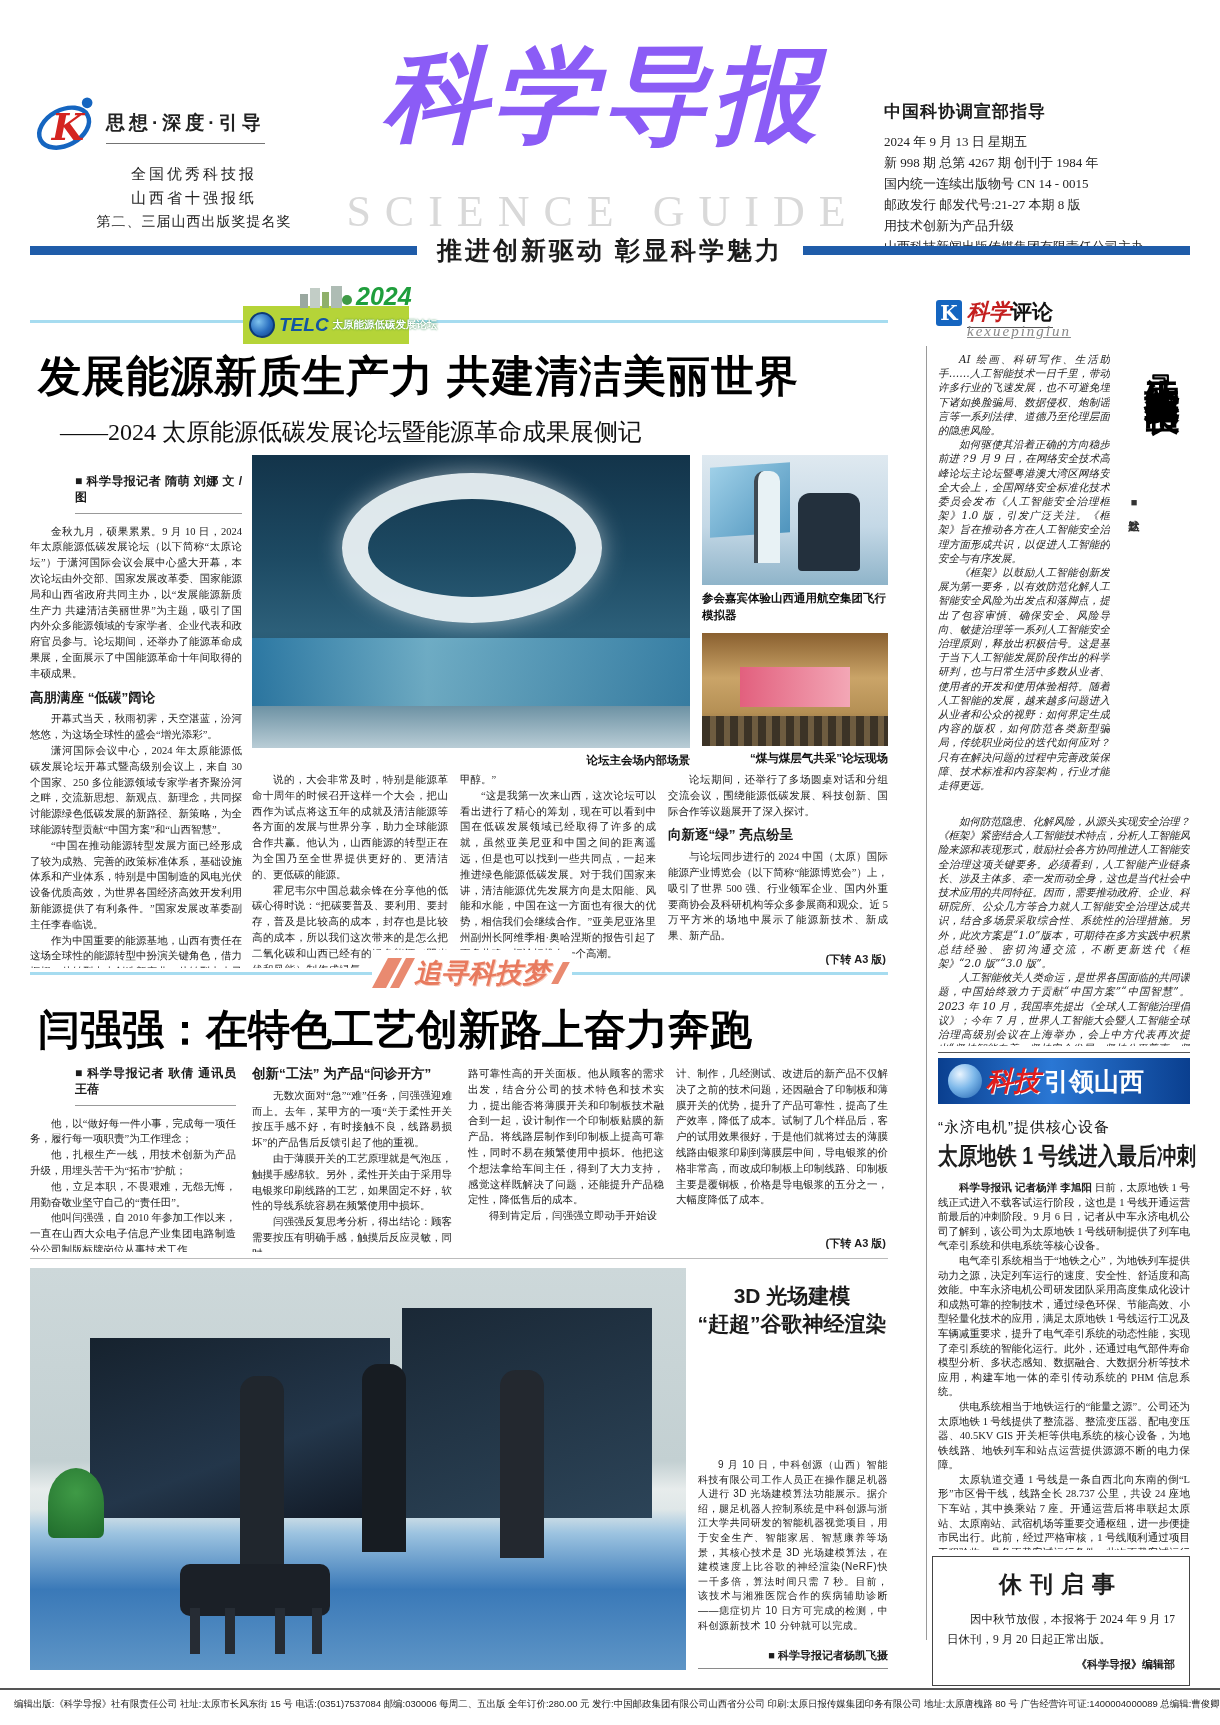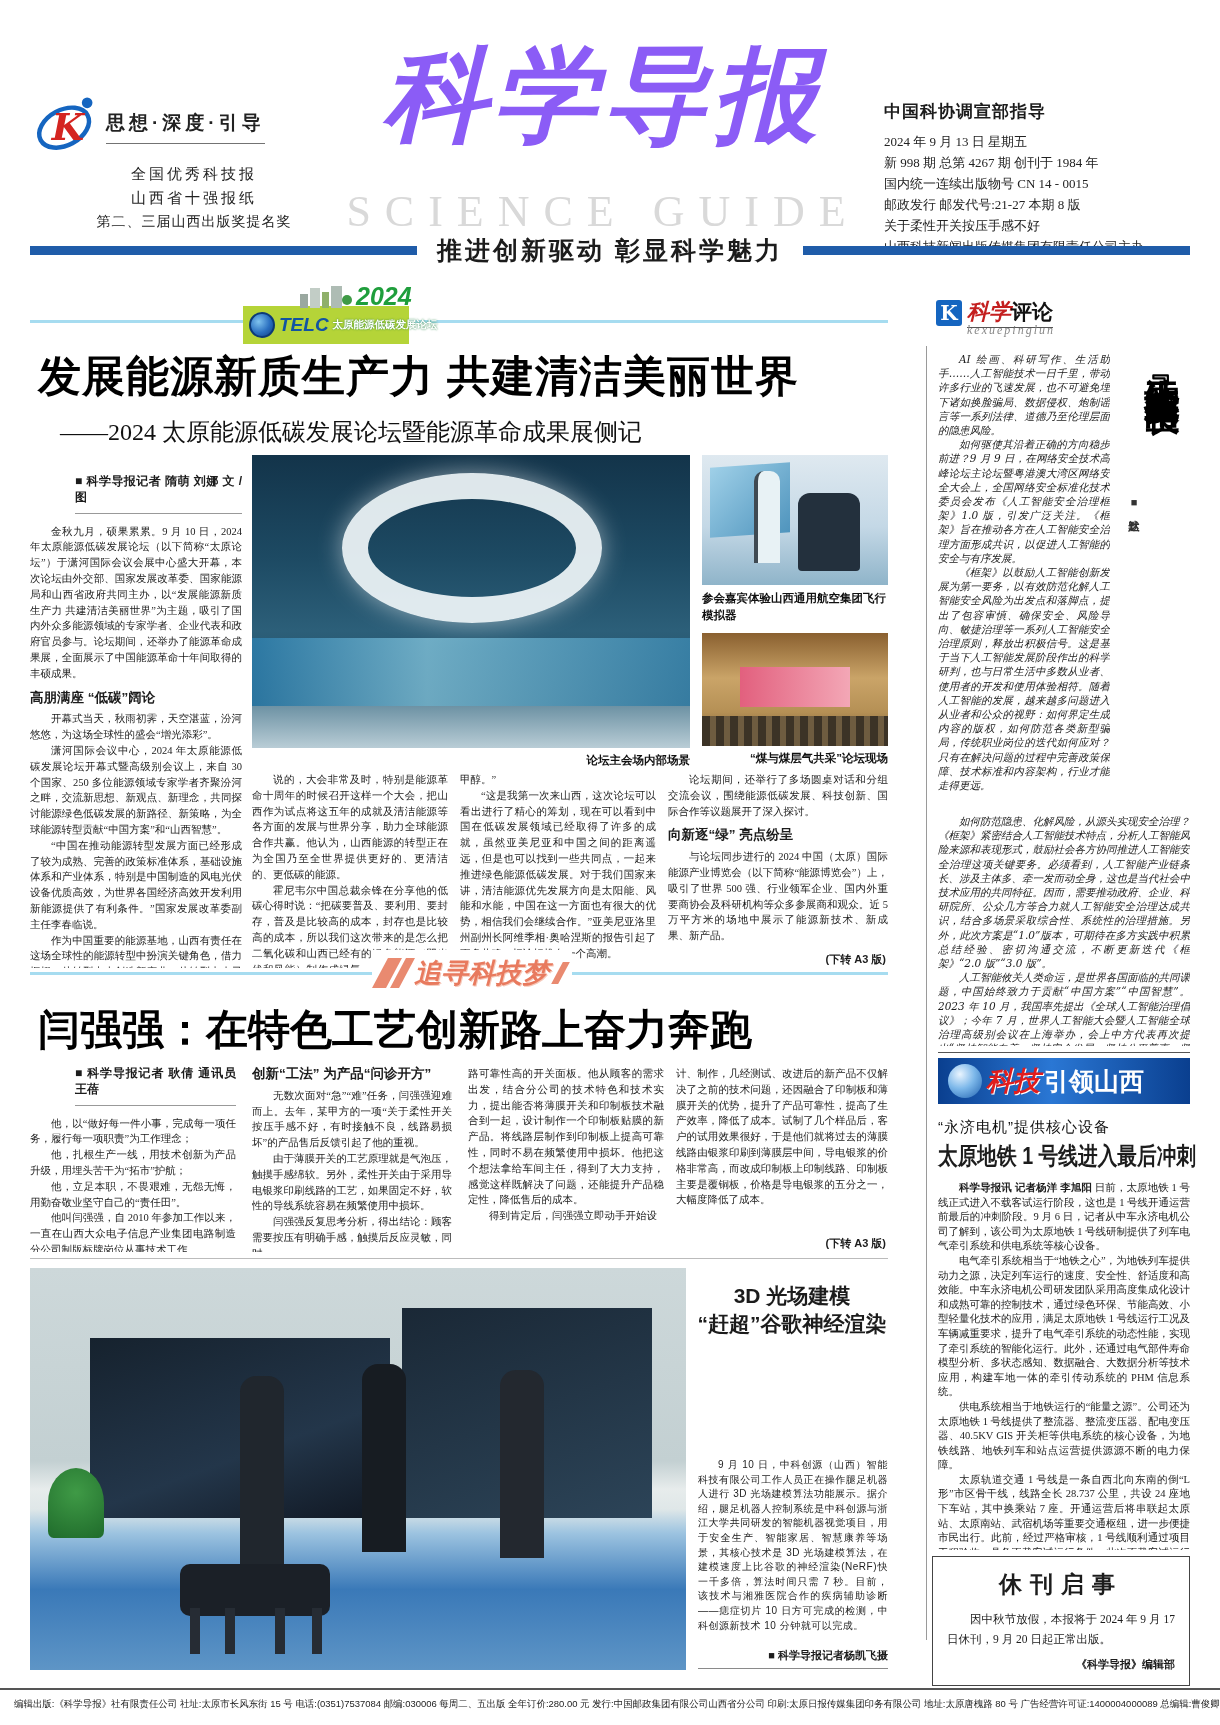--- a/index.html
+++ b/index.html
@@ -133,21 +133,21 @@
                 font-family:"Liberation Sans",sans-serif; font-weight:bold; font-size:11px; }
 
   
   .cmt-logo { position:absolute; left:936px; top:300px; display:flex; gap:5px; align-items:flex-start; }
   .cmt-k { width:26px; height:26px; background:#1565c0; color:#fff; font-family:"DejaVu Serif",serif;
            font-weight:bold; font-size:20px; display:flex; align-items:center; justify-content:center;
            border-radius:3px; }
   .cmt-cn { line-height:1; border-bottom:1px solid #555; padding-bottom:5px; }
   .cmt-cn .red { font-family:"DejaVu Serif",serif; font-style:italic; font-weight:bold; font-size:22px; color:#c41f1f; }
   .cmt-cn .blk { font-family:"Liberation Sans",sans-serif; font-weight:bold; font-size:21px; color:#111; }
-  .cmt-py { font-family:"Liberation Serif",serif; font-style:italic; font-size:12px; color:#888; letter-spacing:2px; }
+  .cmt-py { font-family:"Liberation Serif",serif; font-style:italic; font-size:15px; color:#888; letter-spacing:2px;text-decoration:underline; }
   .cmt-narrow { position:absolute; left:938px; top:352px; width:172px; height:456px; overflow:hidden;
                 font-size:10.5px; line-height:14.2px; text-align:justify; }
   .cmt-narrow p, .cmt-wide p { text-indent:2em; }
   .cmt-author { position:absolute; left:1126px; top:496px; writing-mode:vertical-rl;
                 font-family:"Liberation Sans",sans-serif; font-size:11px; font-weight:bold; color:#333; }
   .cmt-vhead { position:absolute; left:1138px; top:350px; height:470px; writing-mode:vertical-rl;
                font-family:"Liberation Sans",sans-serif; font-weight:900; font-size:35px; letter-spacing:2px;
                color:#000; }
   .cmt-wide { position:absolute; left:938px; top:814px; width:252px; height:232px; overflow:hidden;
               font-size:10.5px; line-height:14.2px; text-align:justify; }
@@ -208,21 +208,21 @@
 
   <div class="mast-en">SCIENCE GUIDE</div>
   <div class="mast-title">科学导报</div>
 
   <div class="pub">
     <div class="guidance">中国科协调宣部指导</div>
     <div class="pub-line">2024 年 9 月 13 日 星期五</div>
     <div class="pub-line">新 998 期 总第 4267 期 创刊于 1984 年</div>
     <div class="pub-line">国内统一连续出版物号 CN 14 - 0015</div>
     <div class="pub-line">邮政发行 邮发代号:21-27 本期 8 版</div>
-    <div class="pub-line">关于柔性开关按压手感不好</div>
+    <div class="pub-line">用技术创新为产品升级</div>
     <div class="pub-line">山西科技新闻出版传媒集团有限责任公司主办</div>
   </div>
 
   <div class="slogan-row">
     <div class="slogan-bar"></div>
     <div class="slogan-text">推进创新驱动  彰显科学魅力</div>
     <div class="slogan-bar"></div>
   </div>
 
   <div class="v-rule"></div>

